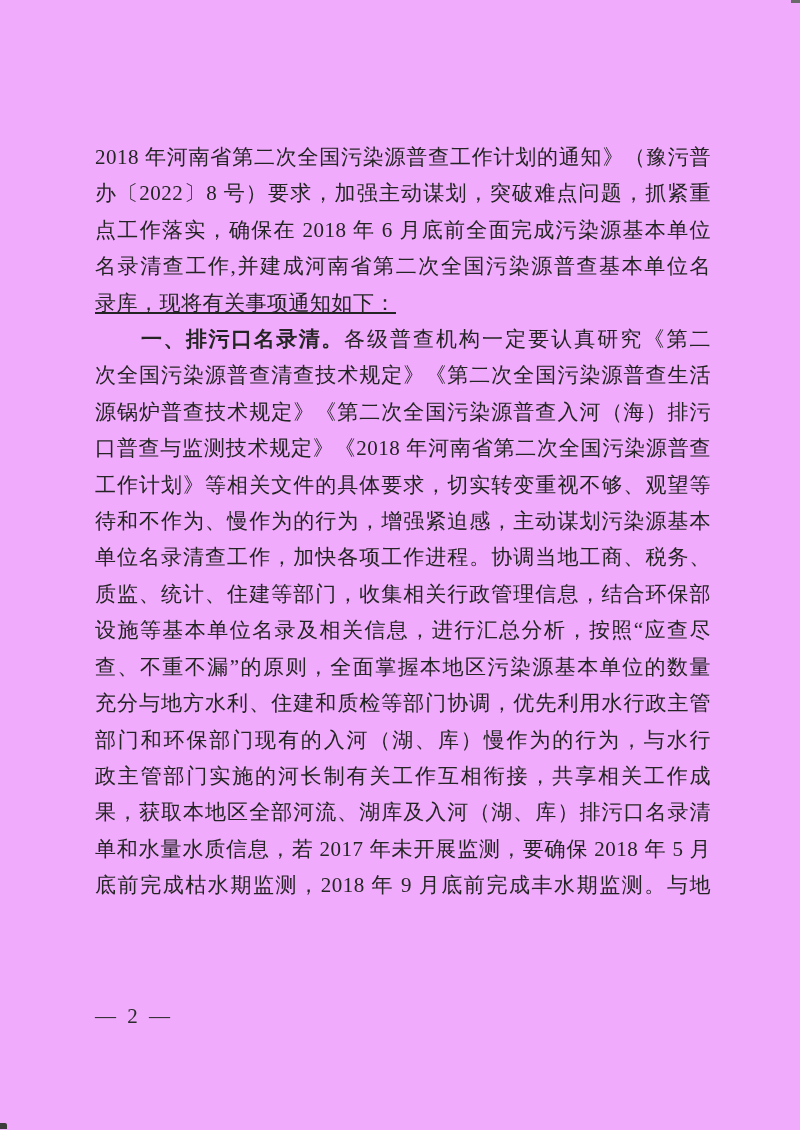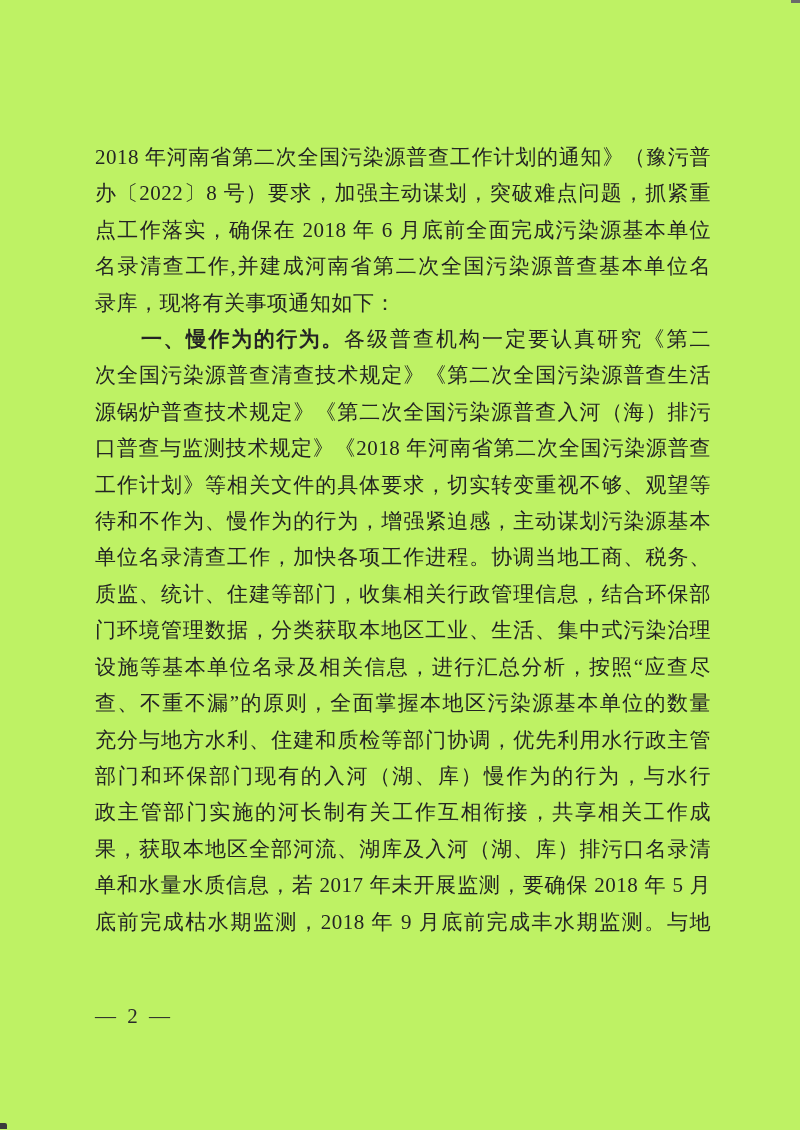--- a/index.html
+++ b/index.html
@@ -5,21 +5,21 @@
   html, body {
     margin: 0;
     padding: 0;
     background: #e8e8e6;
   }
   .page {
     position: relative;
     width: 800px;
     height: 1130px;
     margin: 0 auto;
-    background: #bef264;
+    background: #f0abfc;
     overflow: hidden;
     font-family: "Liberation Serif", "DejaVu Serif", serif;
     color: #242424;
   }
   .text-block {
     position: absolute;
     left: 95px;
     top: 139px;
     width: 616px;
   }
@@ -27,20 +27,21 @@
     font-size: 21px;
     line-height: 36.4px;
     text-align: justify;
     text-align-last: justify;
     letter-spacing: 0.5px;
     white-space: nowrap;
   }
   .line.no-fill {
     text-align: center;
     text-align-last: left;
+    text-decoration: underline;
   }
   .line.indent {
     text-indent: 46px;
   }
   .seg.bold {
     font-weight: 900;
     font-family: "Liberation Sans", "DejaVu Sans", sans-serif;
     letter-spacing: 0;
   }
   .page-number {
@@ -74,29 +75,28 @@
 </head>
 <body>
 
 <div class="page">
   <div class="text-block">
       <div class="line"><span class="seg">2018 年河南省第二次全国污染源普查工作计划的通知》（豫污普</span></div>
       <div class="line"><span class="seg">办〔2022〕8 号）要求，加强主动谋划，突破难点问题，抓紧重</span></div>
       <div class="line"><span class="seg">点工作落实，确保在 2018 年 6 月底前全面完成污染源基本单位</span></div>
       <div class="line"><span class="seg">名录清查工作,并建成河南省第二次全国污染源普查基本单位名</span></div>
       <div class="line no-fill"><span class="seg">录库，现将有关事项通知如下：</span></div>
-      <div class="line indent"><span class="seg bold">一、慢作为的行为。</span><span class="seg">各级普查机构一定要认真研究《第二</span></div>
+      <div class="line indent"><span class="seg bold">一、排污口名录清。</span><span class="seg">各级普查机构一定要认真研究《第二</span></div>
       <div class="line"><span class="seg">次全国污染源普查清查技术规定》《第二次全国污染源普查生活</span></div>
       <div class="line"><span class="seg">源锅炉普查技术规定》《第二次全国污染源普查入河（海）排污</span></div>
       <div class="line"><span class="seg">口普查与监测技术规定》《2018 年河南省第二次全国污染源普查</span></div>
       <div class="line"><span class="seg">工作计划》等相关文件的具体要求，切实转变重视不够、观望等</span></div>
       <div class="line"><span class="seg">待和不作为、慢作为的行为，增强紧迫感，主动谋划污染源基本</span></div>
       <div class="line"><span class="seg">单位名录清查工作，加快各项工作进程。协调当地工商、税务、</span></div>
       <div class="line"><span class="seg">质监、统计、住建等部门，收集相关行政管理信息，结合环保部</span></div>
-      <div class="line"><span class="seg">门环境管理数据，分类获取本地区工业、生活、集中式污染治理</span></div>
       <div class="line"><span class="seg">设施等基本单位名录及相关信息，进行汇总分析，按照“应查尽</span></div>
       <div class="line"><span class="seg">查、不重不漏”的原则，全面掌握本地区污染源基本单位的数量</span></div>
       <div class="line"><span class="seg">充分与地方水利、住建和质检等部门协调，优先利用水行政主管</span></div>
       <div class="line"><span class="seg">部门和环保部门现有的入河（湖、库）慢作为的行为，与水行</span></div>
       <div class="line"><span class="seg">政主管部门实施的河长制有关工作互相衔接，共享相关工作成</span></div>
       <div class="line"><span class="seg">果，获取本地区全部河流、湖库及入河（湖、库）排污口名录清</span></div>
       <div class="line"><span class="seg">单和水量水质信息，若 2017 年未开展监测，要确保 2018 年 5 月</span></div>
       <div class="line"><span class="seg">底前完成枯水期监测，2018 年 9 月底前完成丰水期监测。与地</span></div>
     </div>
   <div class="page-number">— 2 —</div>

